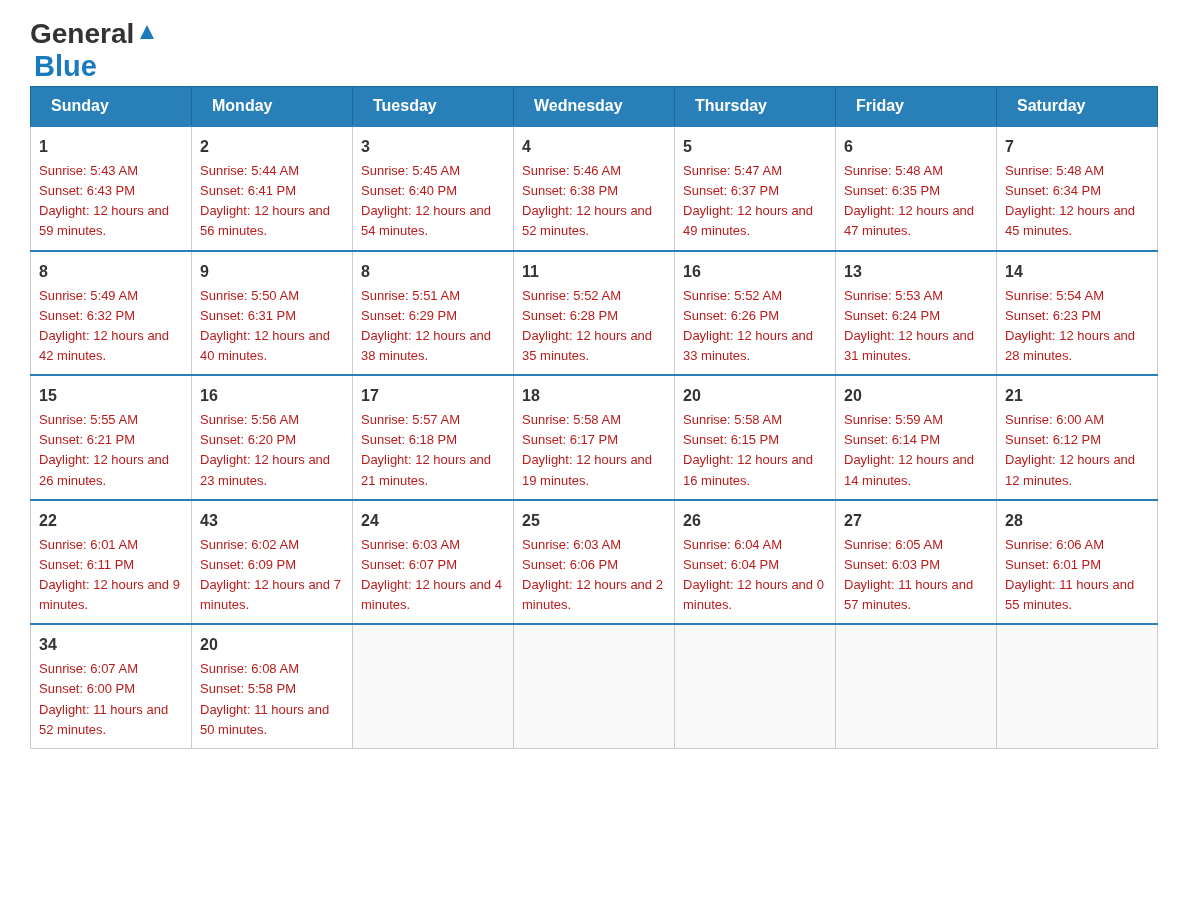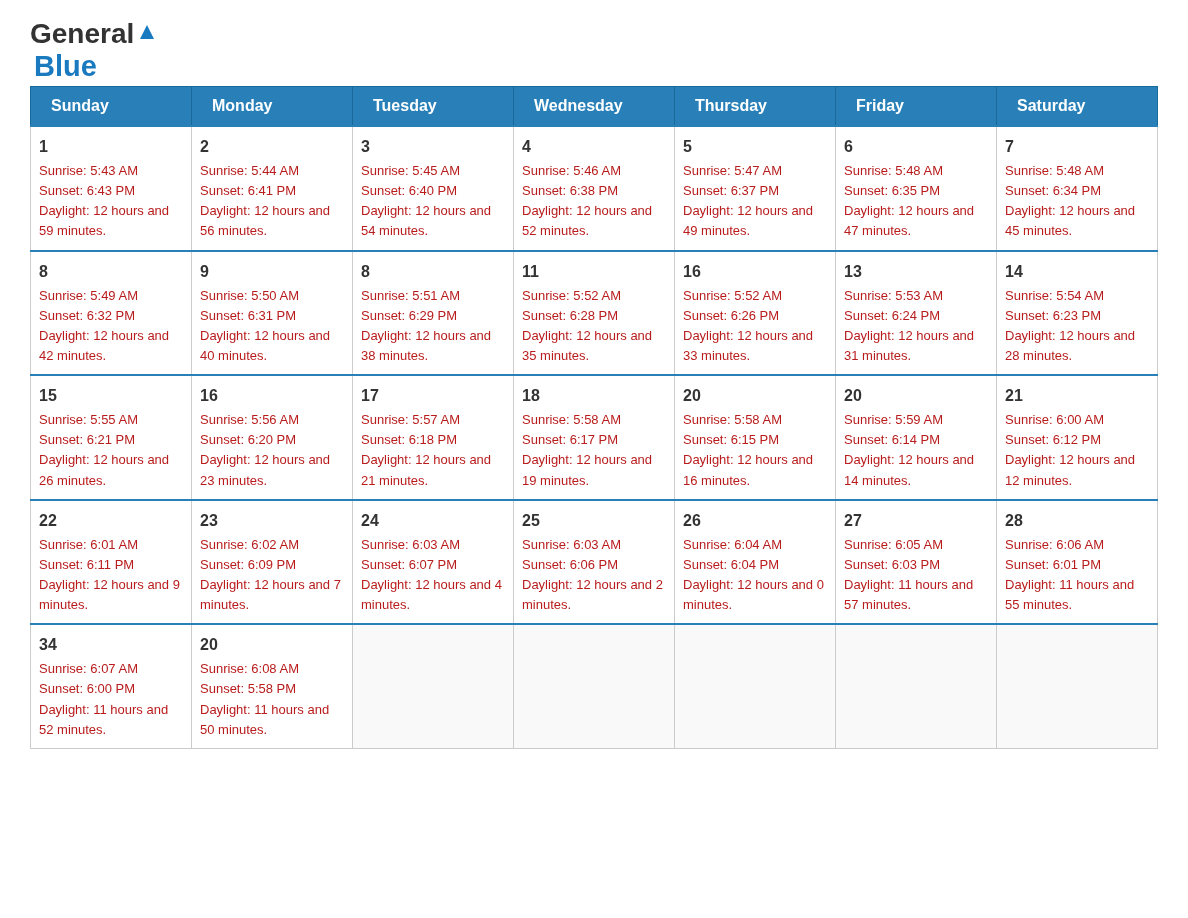--- a/index.html
+++ b/index.html
@@ -209,21 +209,21 @@
           <span class="day-number">21</span>
           <div class="day-info">Sunrise: 6:00 AM<br>Sunset: 6:12 PM<br>Daylight: 12 hours and 12 minutes.</div>
         </td>
       </tr>
       <tr class="week-row">
         <td>
           <span class="day-number">22</span>
           <div class="day-info">Sunrise: 6:01 AM<br>Sunset: 6:11 PM<br>Daylight: 12 hours and 9 minutes.</div>
         </td>
         <td>
-          <span class="day-number">23</span>
+          <span class="day-number">43</span>
           <div class="day-info">Sunrise: 6:02 AM<br>Sunset: 6:09 PM<br>Daylight: 12 hours and 7 minutes.</div>
         </td>
         <td>
           <span class="day-number">24</span>
           <div class="day-info">Sunrise: 6:03 AM<br>Sunset: 6:07 PM<br>Daylight: 12 hours and 4 minutes.</div>
         </td>
         <td>
           <span class="day-number">25</span>
           <div class="day-info">Sunrise: 6:03 AM<br>Sunset: 6:06 PM<br>Daylight: 12 hours and 2 minutes.</div>
         </td>

